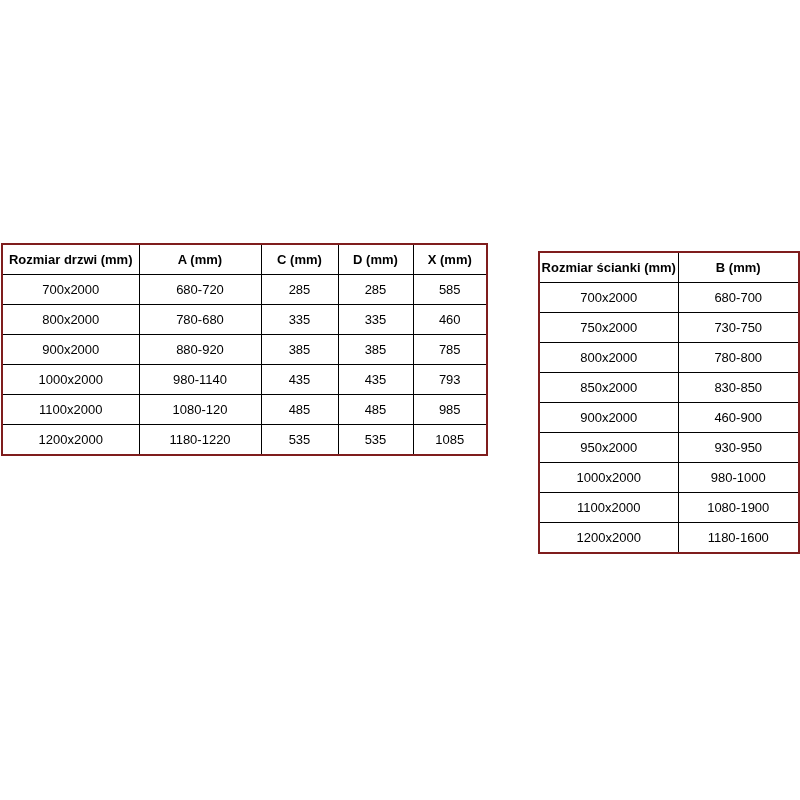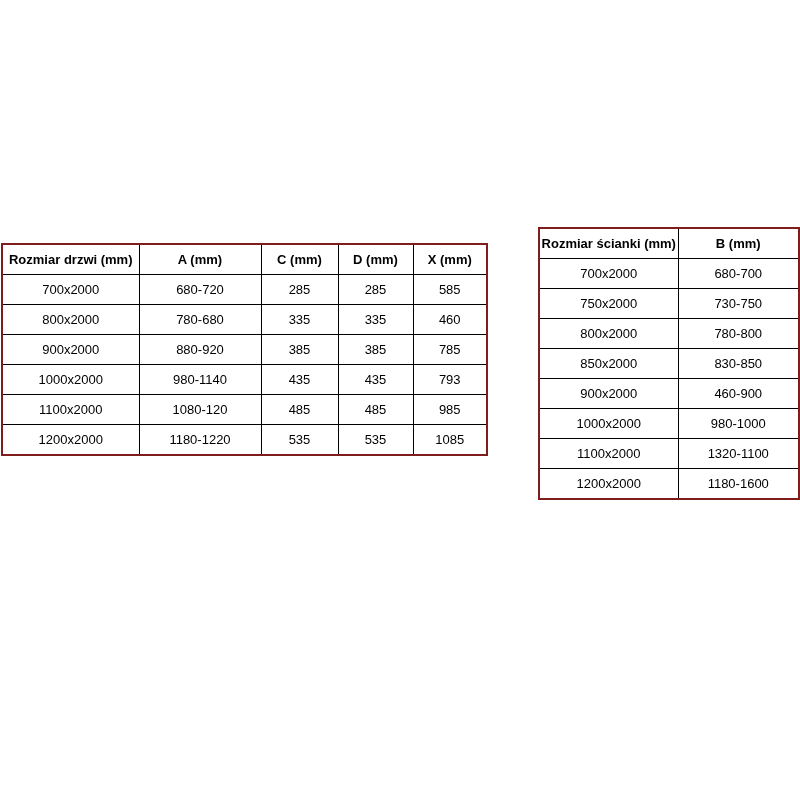--- a/index.html
+++ b/index.html
@@ -36,21 +36,21 @@
   table.spec-table th {
     font-weight: bold;
   }
   #door-table {
     left: 1px;
     top: 243px;
     width: 485px;
   }
   #wall-table {
     left: 538px;
-    top: 227px;
+    top: 251px;
     width: 260px;
   }
 </style>
 </head>
 <body>
 
 <div class="canvas">
   <table id="door-table" class="spec-table">
     <colgroup>
         <col style="width: 137px;">
@@ -140,26 +140,30 @@
         </tr>
         <tr>
           <td>850x2000</td>
           <td>830-850</td>
         </tr>
         <tr>
           <td>900x2000</td>
           <td>460-900</td>
         </tr>
         <tr>
+          <td>950x2000</td>
+          <td>930-950</td>
+        </tr>
+        <tr>
           <td>1000x2000</td>
           <td>980-1000</td>
         </tr>
         <tr>
           <td>1100x2000</td>
-          <td>1320-1100</td>
+          <td>1080-1900</td>
         </tr>
         <tr>
           <td>1200x2000</td>
           <td>1180-1600</td>
         </tr>
       </tbody>
   </table>
 </div>
 
 </body></html>

